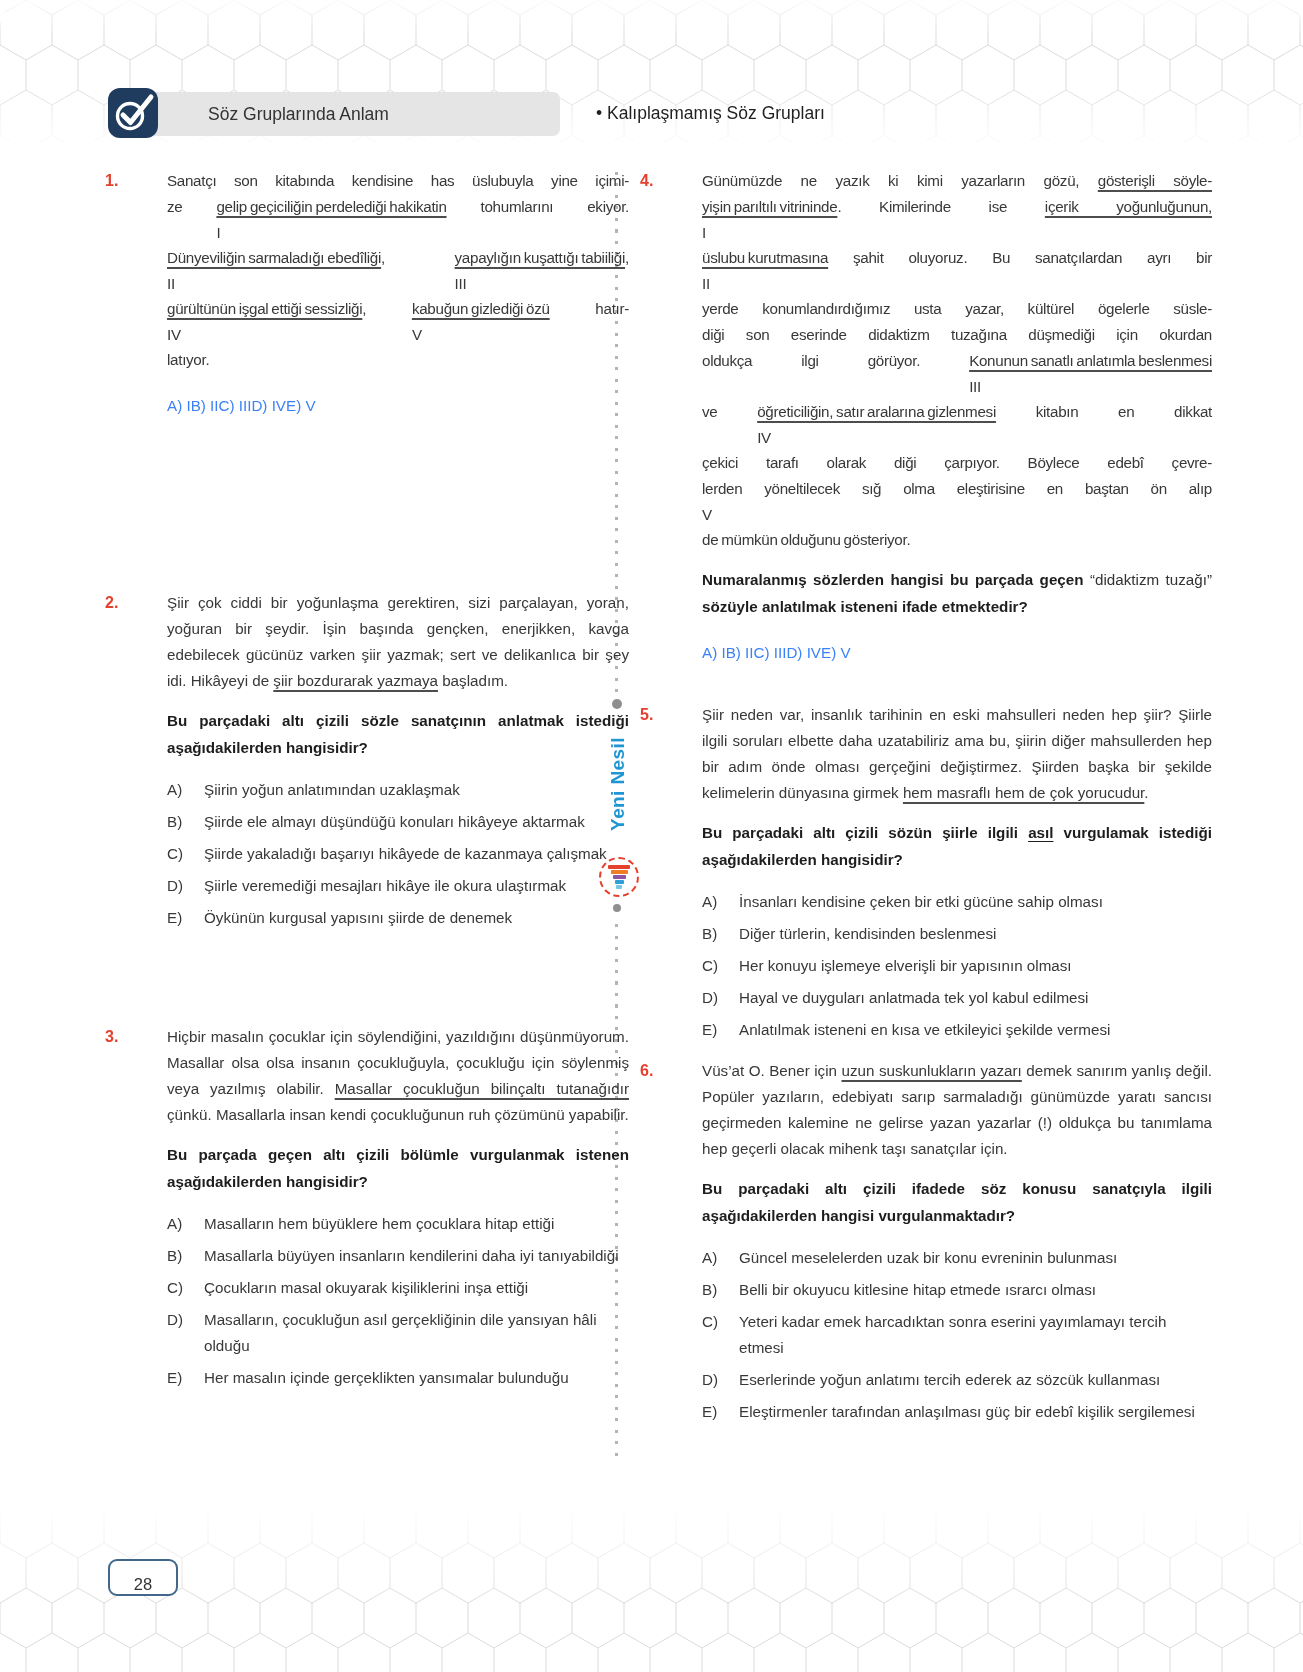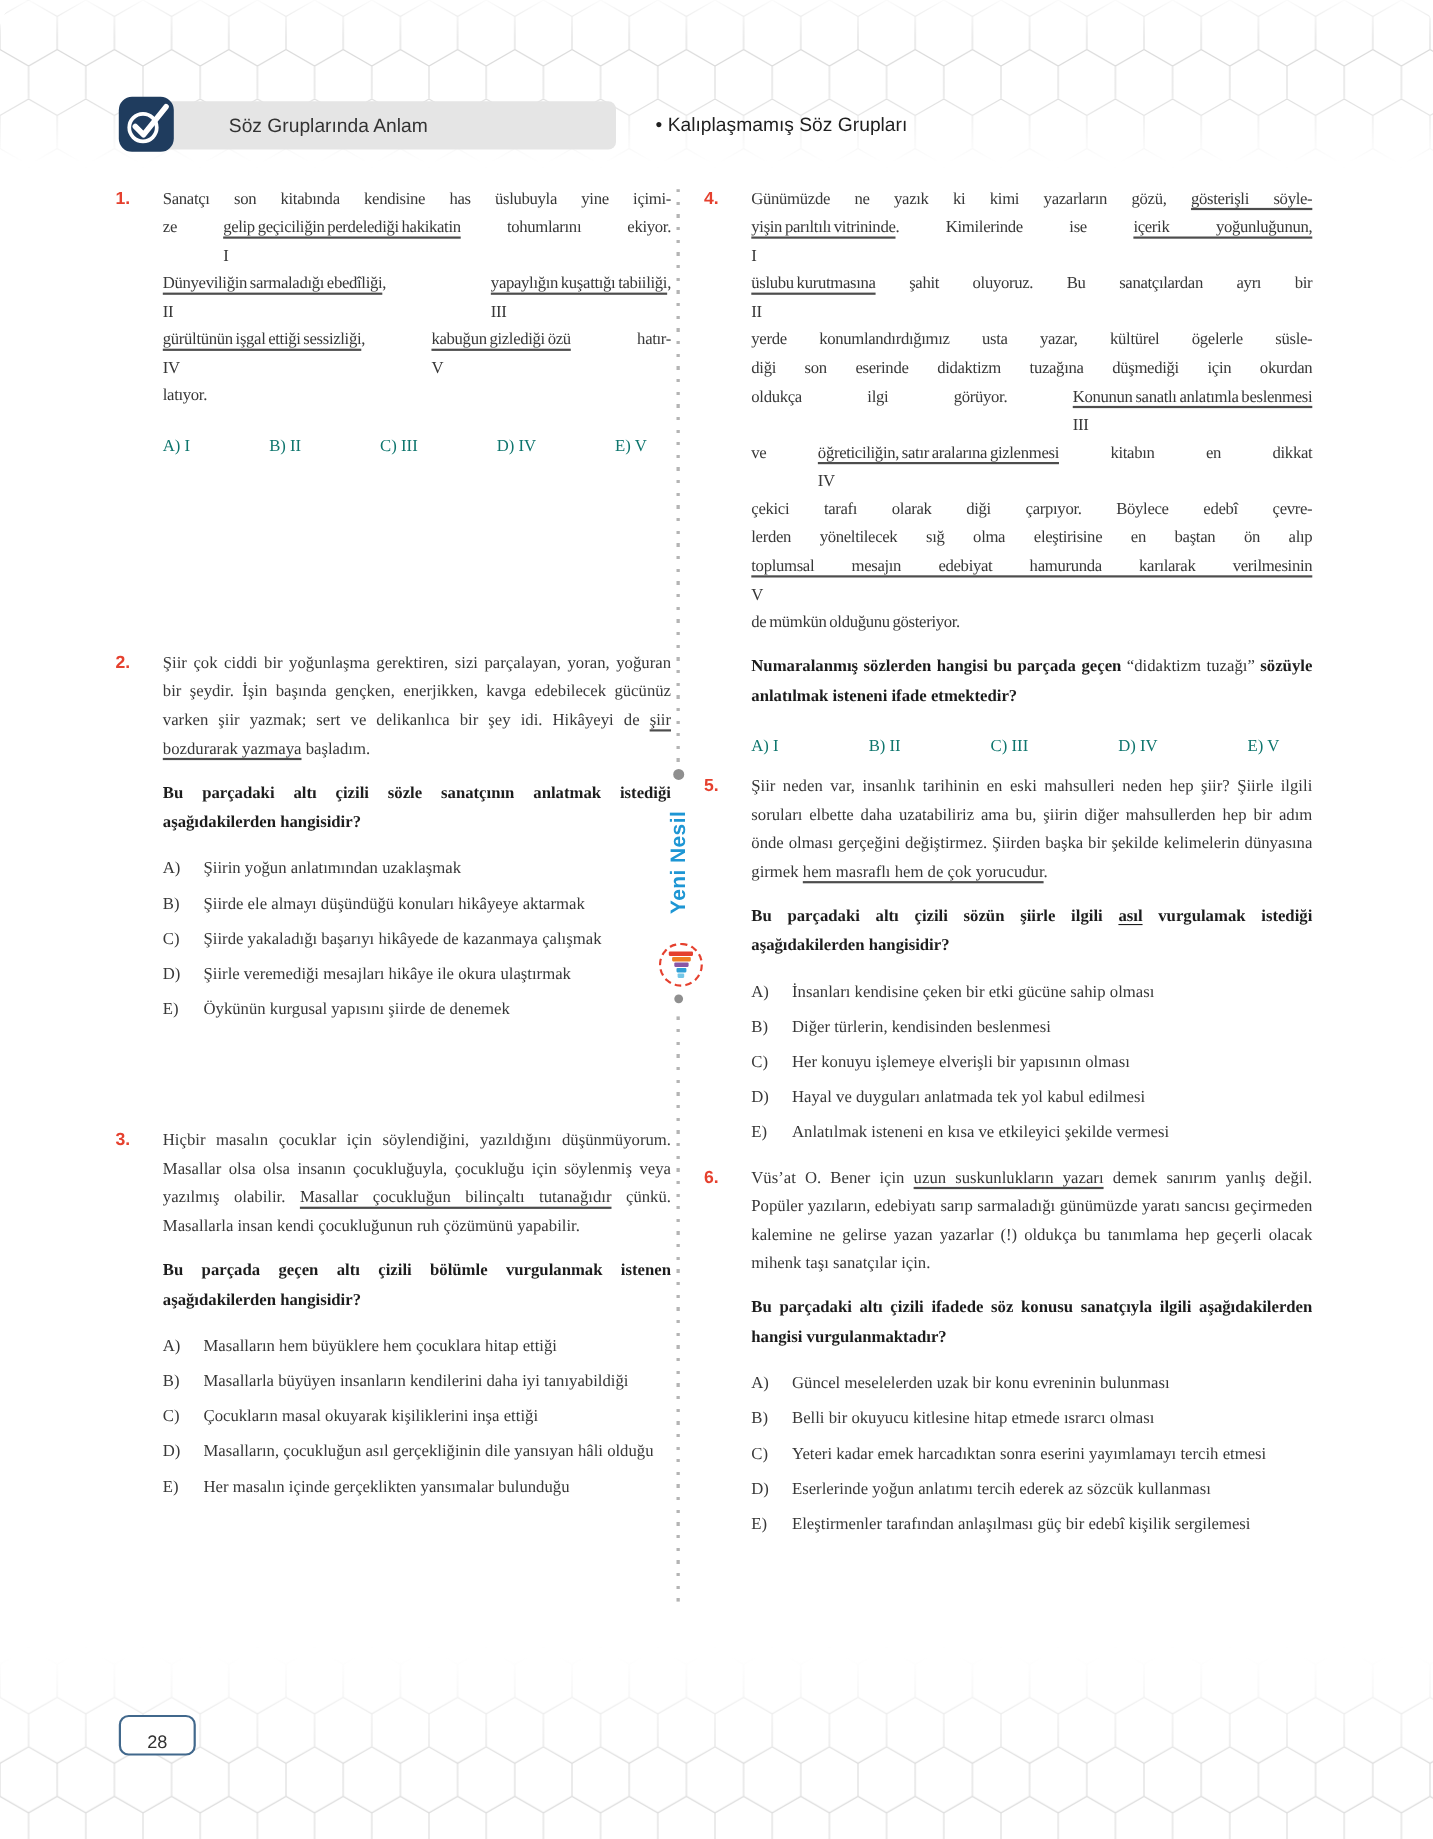--- a/index.html
+++ b/index.html
@@ -30,36 +30,36 @@
   .brand-text span { transform:rotate(-90deg); white-space:nowrap; font-weight:bold;
     font-size:19px; color:#1e96d4; letter-spacing:.4px; }
   .brand-logo { position:absolute; left:599px; top:857px; width:40px; height:40px;
     border:2px dashed #e5402e; border-radius:50%; box-sizing:border-box; z-index:2;
     display:flex; flex-direction:column; align-items:center; justify-content:center; gap:1px; }
   .brand-logo i { display:block; height:4px; border-radius:1px; }
 
   
   .question { position:absolute; font-size:15.2px; line-height:26px; z-index:2; }
   .qnum { position:absolute; left:0; top:0; width:38px; font-weight:bold; color:#e5402e; font-size:16px; }
-  .qbody { margin-left:43px;font-family:Liberation Serif, serif; }
+  .qbody { margin-left:62px; }
   .para { text-align:justify; margin:0; }
   .pline { text-align:justify; text-align-last:justify; letter-spacing:-.3px; word-spacing:-1px; }
   .pline.short { text-align-last:left; }
   .u { text-decoration:underline; text-underline-offset:4px;
        text-decoration-thickness:1.5px; text-decoration-color:#4d4d4d; }
   .seg { display:inline-block; vertical-align:top; }
   .seg .ut { display:block; text-decoration:underline; text-underline-offset:4px;
        text-decoration-thickness:1.5px; text-decoration-color:#4d4d4d; }
   .seg .num { display:block; text-align:center; line-height:25px; color:#383838; }
   .seg.block { display:block; }
   .seg.block .ut { text-align:justify; text-align-last:justify; }
   .prompt { font-weight:bold; color:#1d1d1d; text-align:justify; margin:13px 0 15px 0; line-height:27px; }
   .prompt .n { font-weight:normal; color:#333; }
   .prompt .bu { text-decoration:underline; text-underline-offset:3px; }
-  .roman-row { display:flex; justify-content:space-between; margin-top:20px; color:#0f766e; }
+  .roman-row { display:flex; justify-content:flex-start; margin-top:20px; color:#3b82f6; }
   .opts { margin-top:16px; }
   .opt { display:flex; margin-bottom:6px; }
   .opt-letter { flex:none; width:37px; }
   .opt-text { flex:1; }
 
   
   .page-num { position:absolute; left:108px; top:1559px; width:66px; height:33px;
     border:2px solid #41688c; border-radius:9px; background:#fff; z-index:2;
     display:flex; align-items:flex-end; justify-content:center; font-size:16.5px; color:#333; }
 </style>
@@ -201,21 +201,20 @@
         <div class="pline"><span class="seg"><span class="ut">yişin parıltılı vitrininde</span><span class="num">I</span></span><span>. Kimilerinde ise </span><span class="u">içerik yoğunluğunun,</span></div>
         <div class="pline"><span class="seg"><span class="ut">üslubu kurutmasına</span><span class="num">II</span></span><span> şahit oluyoruz. Bu sanatçılardan ayrı bir</span></div>
         <div class="pline"><span>yerde konumlandırdığımız usta yazar, kültürel ögelerle süsle-</span></div>
         <div class="pline"><span>diği son eserinde didaktizm tuzağına düşmediği için okurdan</span></div>
         <div class="pline"><span>oldukça ilgi görüyor. </span><span class="seg"><span class="ut">Konunun sanatlı anlatımla beslenmesi</span><span class="num">III</span></span></div>
         <div class="pline"><span>ve </span><span class="seg"><span class="ut">öğreticiliğin, satır aralarına gizlenmesi</span><span class="num">IV</span></span><span> kitabın en dikkat</span></div>
         <div class="pline"><span>çekici tarafı olarak diği çarpıyor. Böylece edebî çevre-</span></div>
         <div class="pline"><span>lerden yöneltilecek sığ olma eleştirisine en baştan ön alıp</span></div>
         <div class="pline">
             <span class="seg block">
-              <span class="ut">toplumsal mesajın edebiyat hamurunda karılarak verilmesinin</span>
               <span class="num">V</span>
             </span>
           </div>
         <div class="pline short"><span>de mümkün olduğunu gösteriyor.</span></div>
       </div>
       <p class="prompt"><span>Numaralanmış sözlerden hangisi bu parçada geçen </span><span class="n">“didaktizm tuzağı”</span><span> sözüyle anlatılmak isteneni ifade etmektedir?</span></p>
       <div class="roman-row" style="width:480px;">
         <span>A) I</span>
         <span>B) II</span>
         <span>C) III</span>

